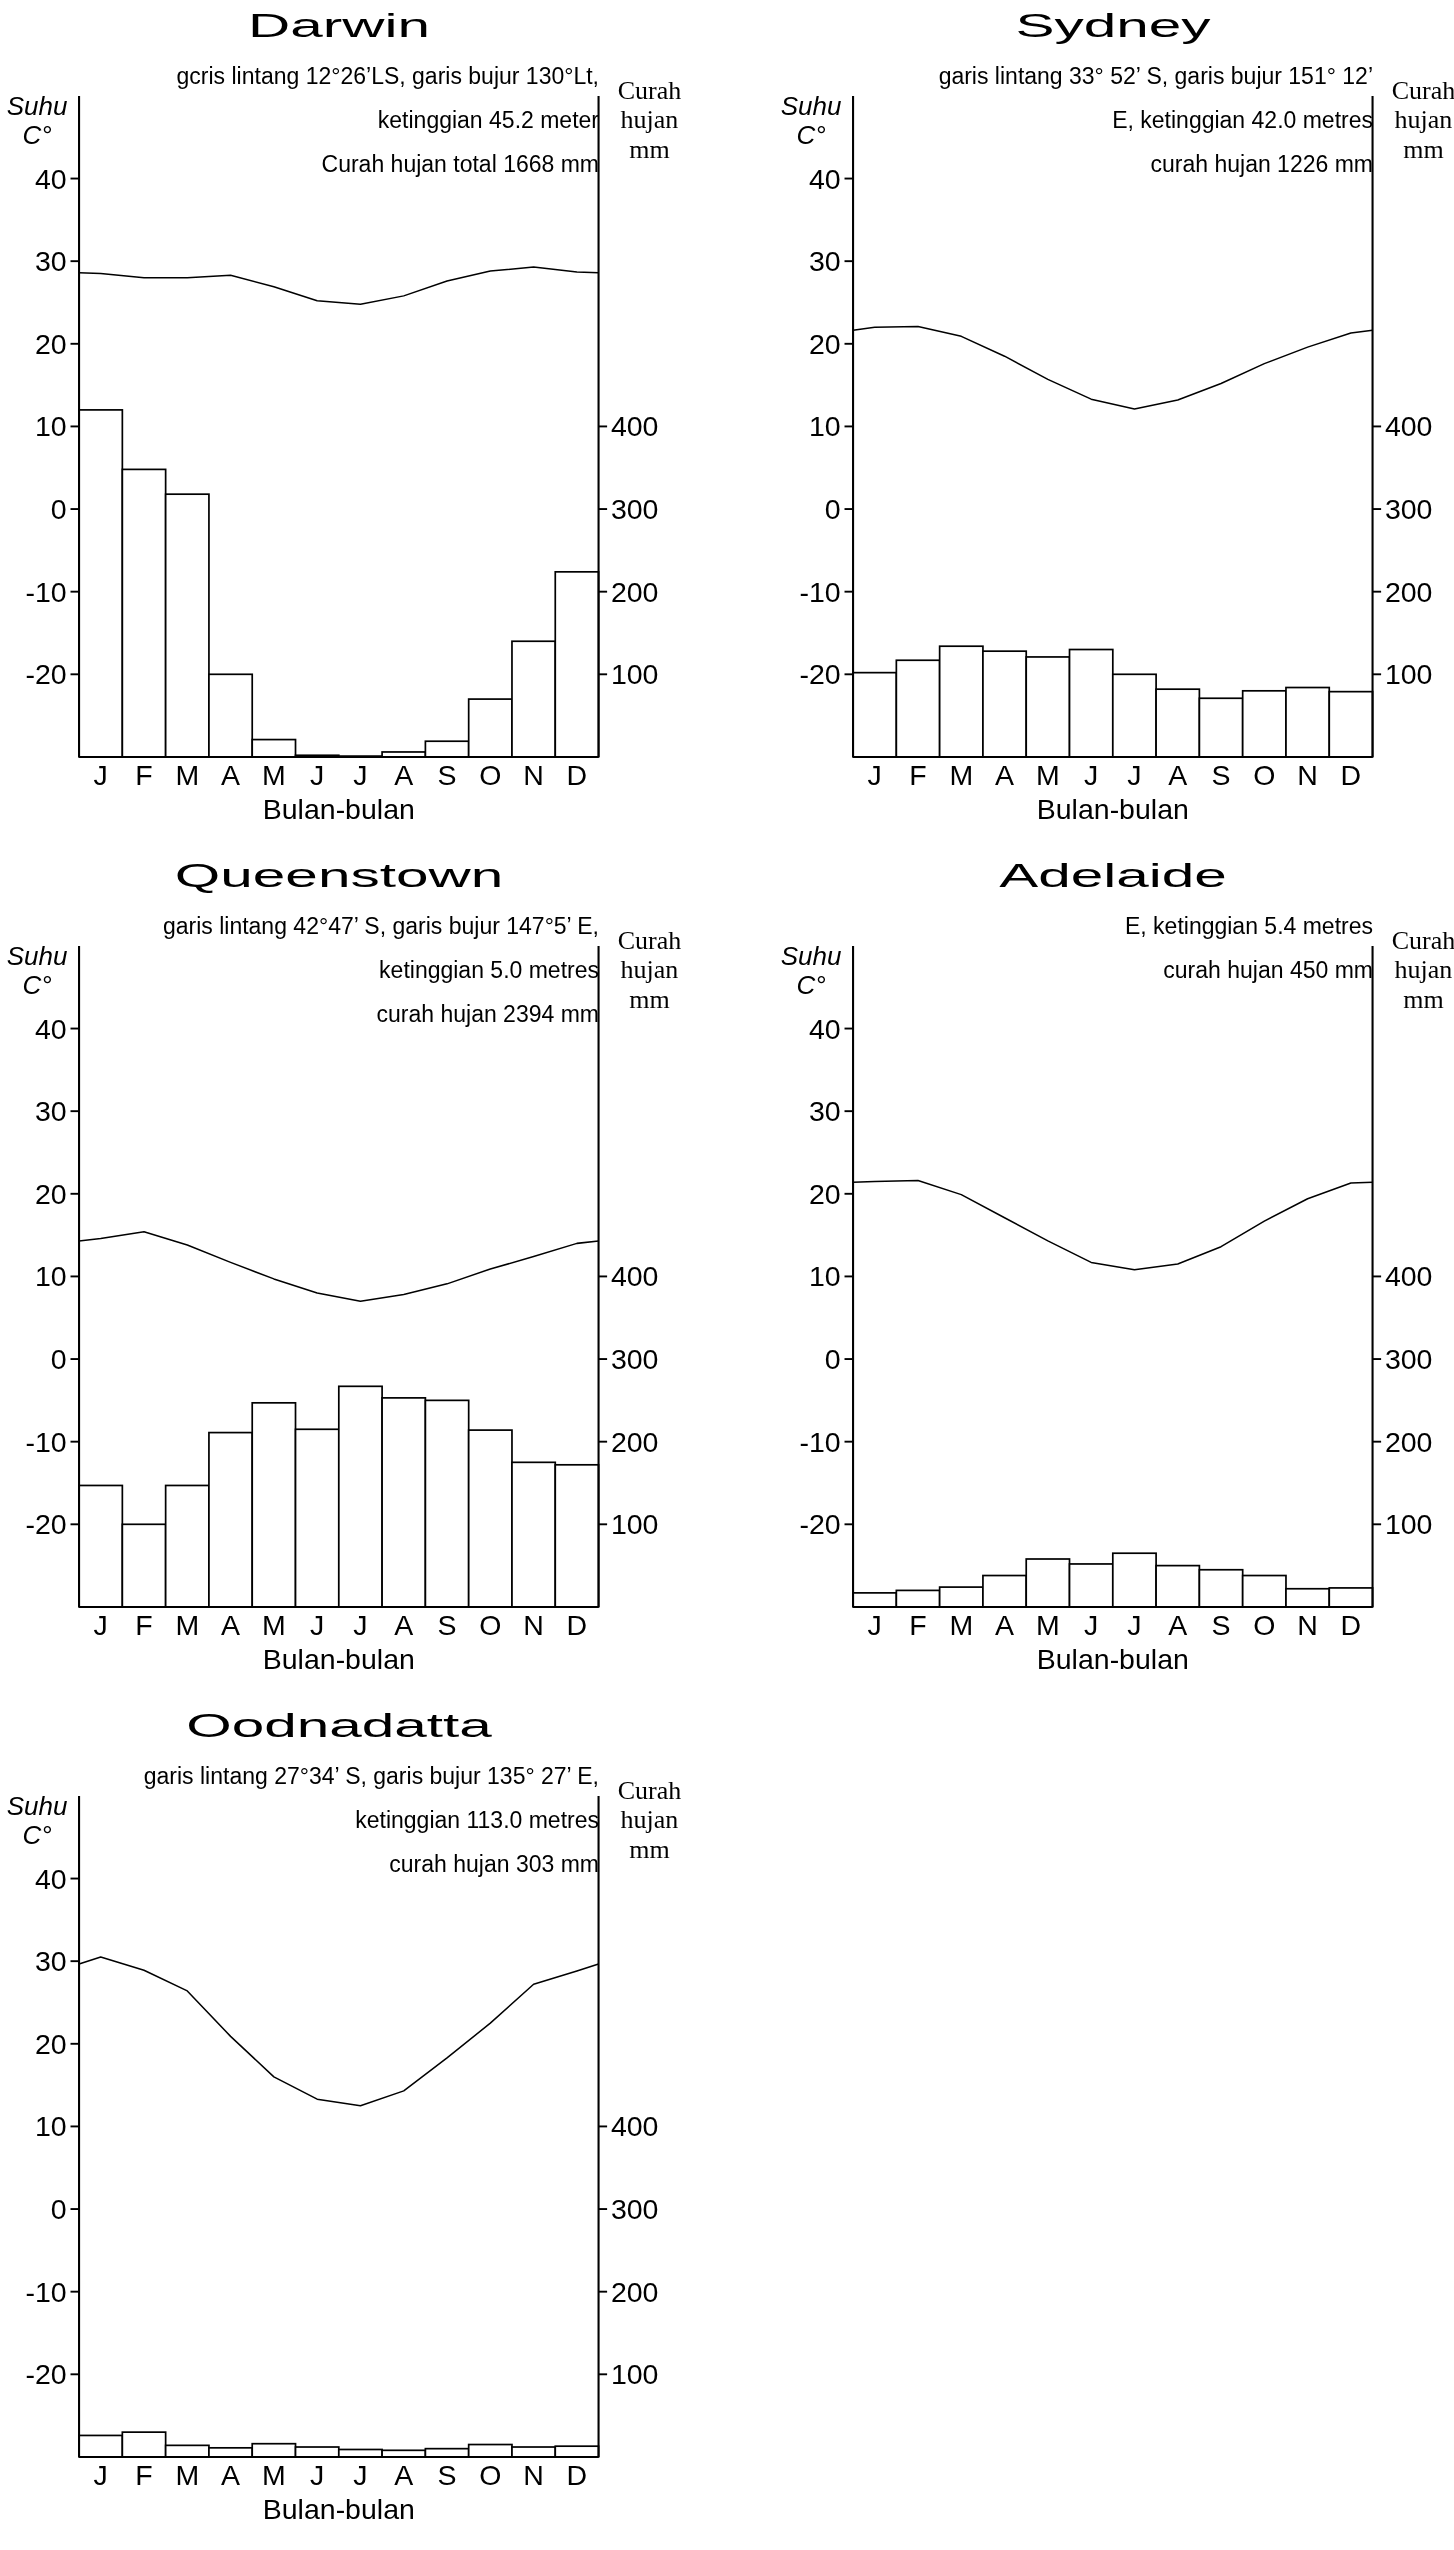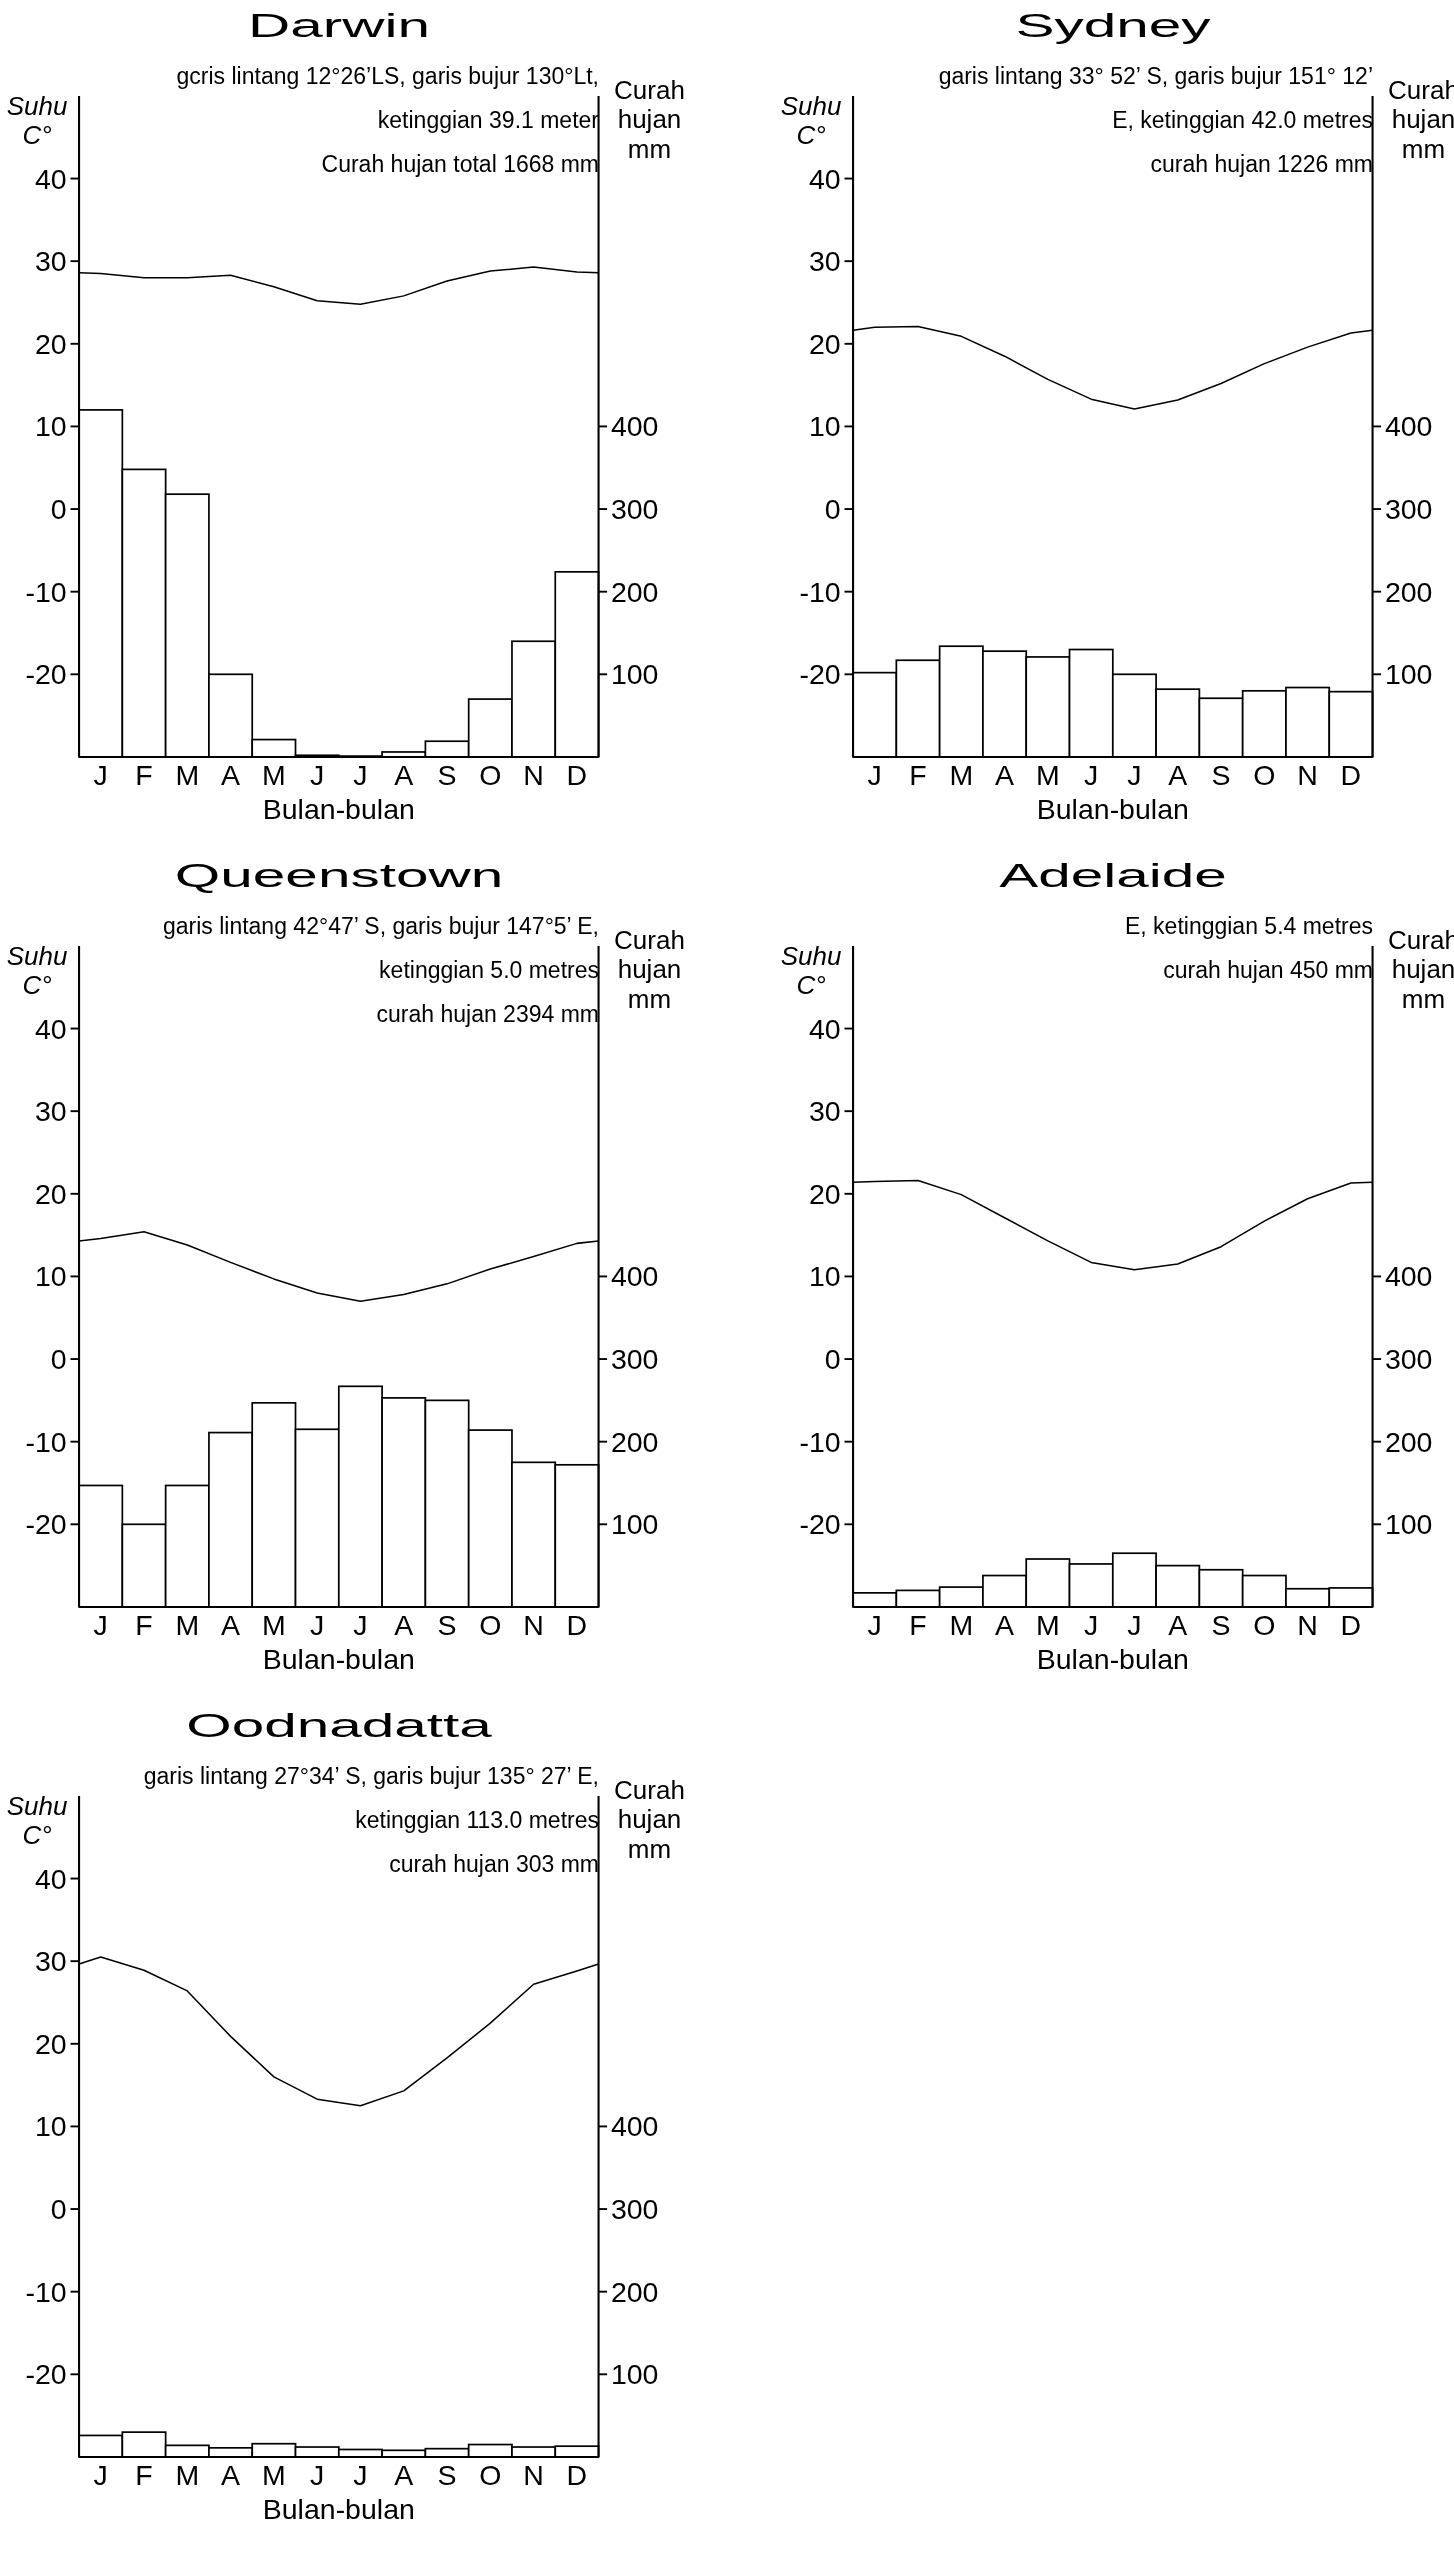--- a/index.html
+++ b/index.html
@@ -19,35 +19,35 @@
   .subs{
     position:absolute;top:54px;left:79px;width:520px;text-align:right;
     font-size:23px;line-height:44px;white-space:nowrap;
   }
   .ylab-left{
     position:absolute;top:92px;left:0;width:74px;text-align:center;
     font-size:26px;line-height:29.4px;font-style:italic;
   }
   .ylab-right{
     position:absolute;top:76px;left:602px;width:95px;text-align:center;
-    font-size:26px;line-height:29.4px;
+    font-size:26px;line-height:29.4px;font-family:Liberation Serif, serif;
   }
   svg.plot{position:absolute;left:0;top:0;width:727px;height:850px;display:block;}
 </style>
 </head>
 <body>
 
 <div class="grid">
 
   <section class="cell col1">
     <div class="plotwrap">
       <h2 class="title">Darwin</h2>
       <div class="subs">
         <div>gcris lintang 12°26’LS, garis bujur 130°Lt,</div>
-        <div>ketinggian 39.1 meter</div>
+        <div>ketinggian 45.2 meter</div>
         <div>Curah hujan total 1668 mm</div>
       </div>
       <div class="ylab-left">
         <div>Suhu</div>
         <div>C°</div>
       </div>
       <div class="ylab-right">
         <div>Curah</div>
         <div>hujan</div>
         <div>mm</div>

